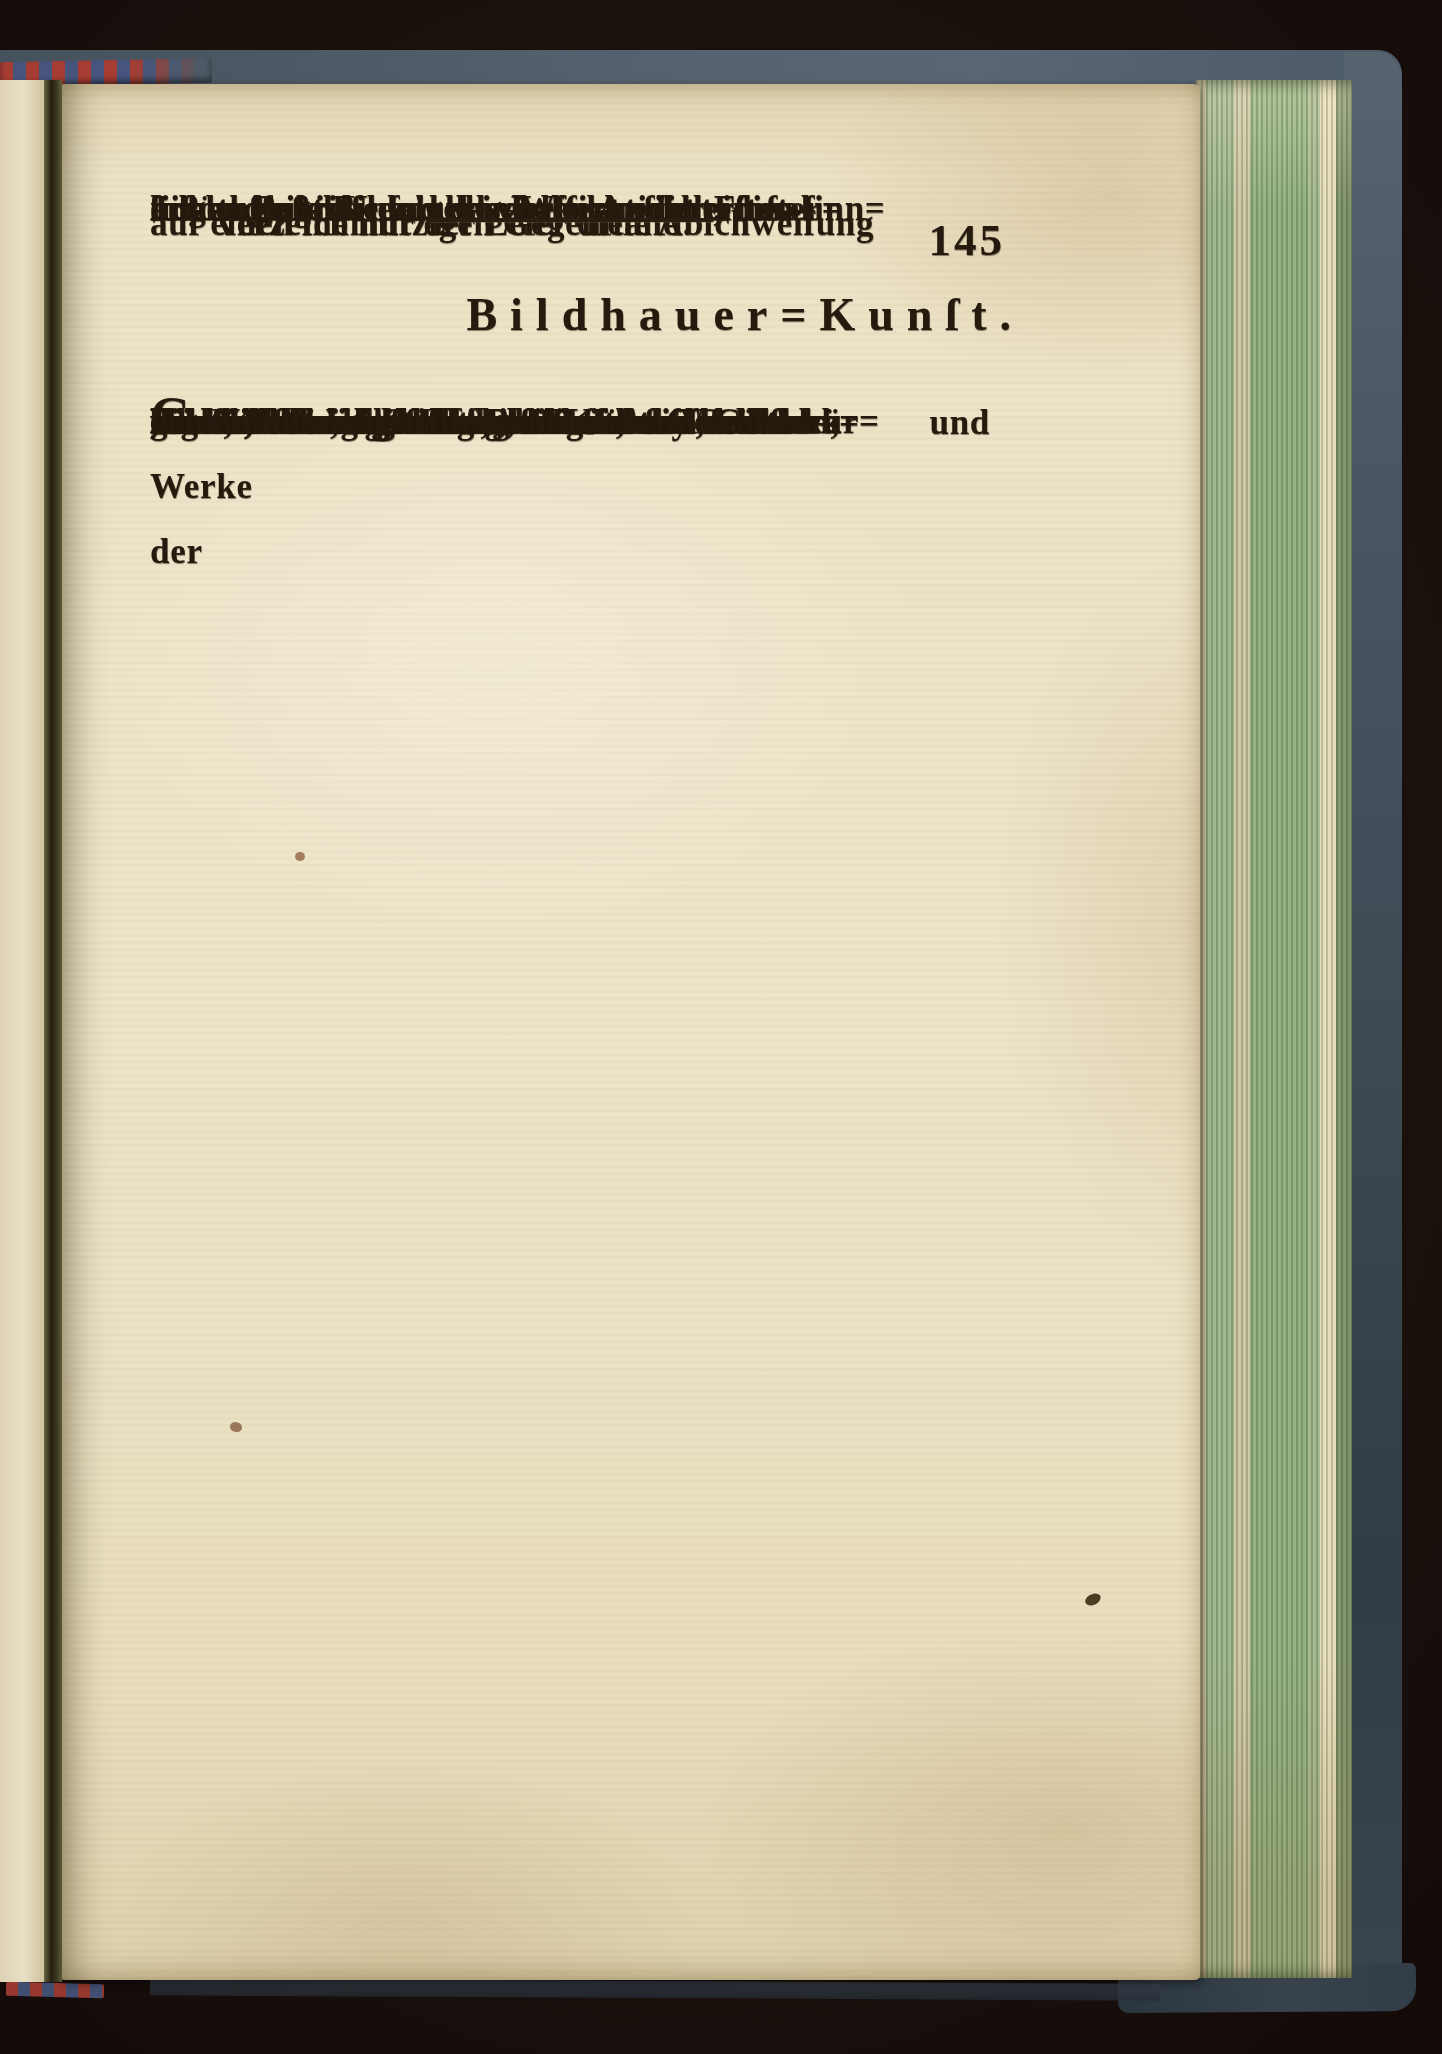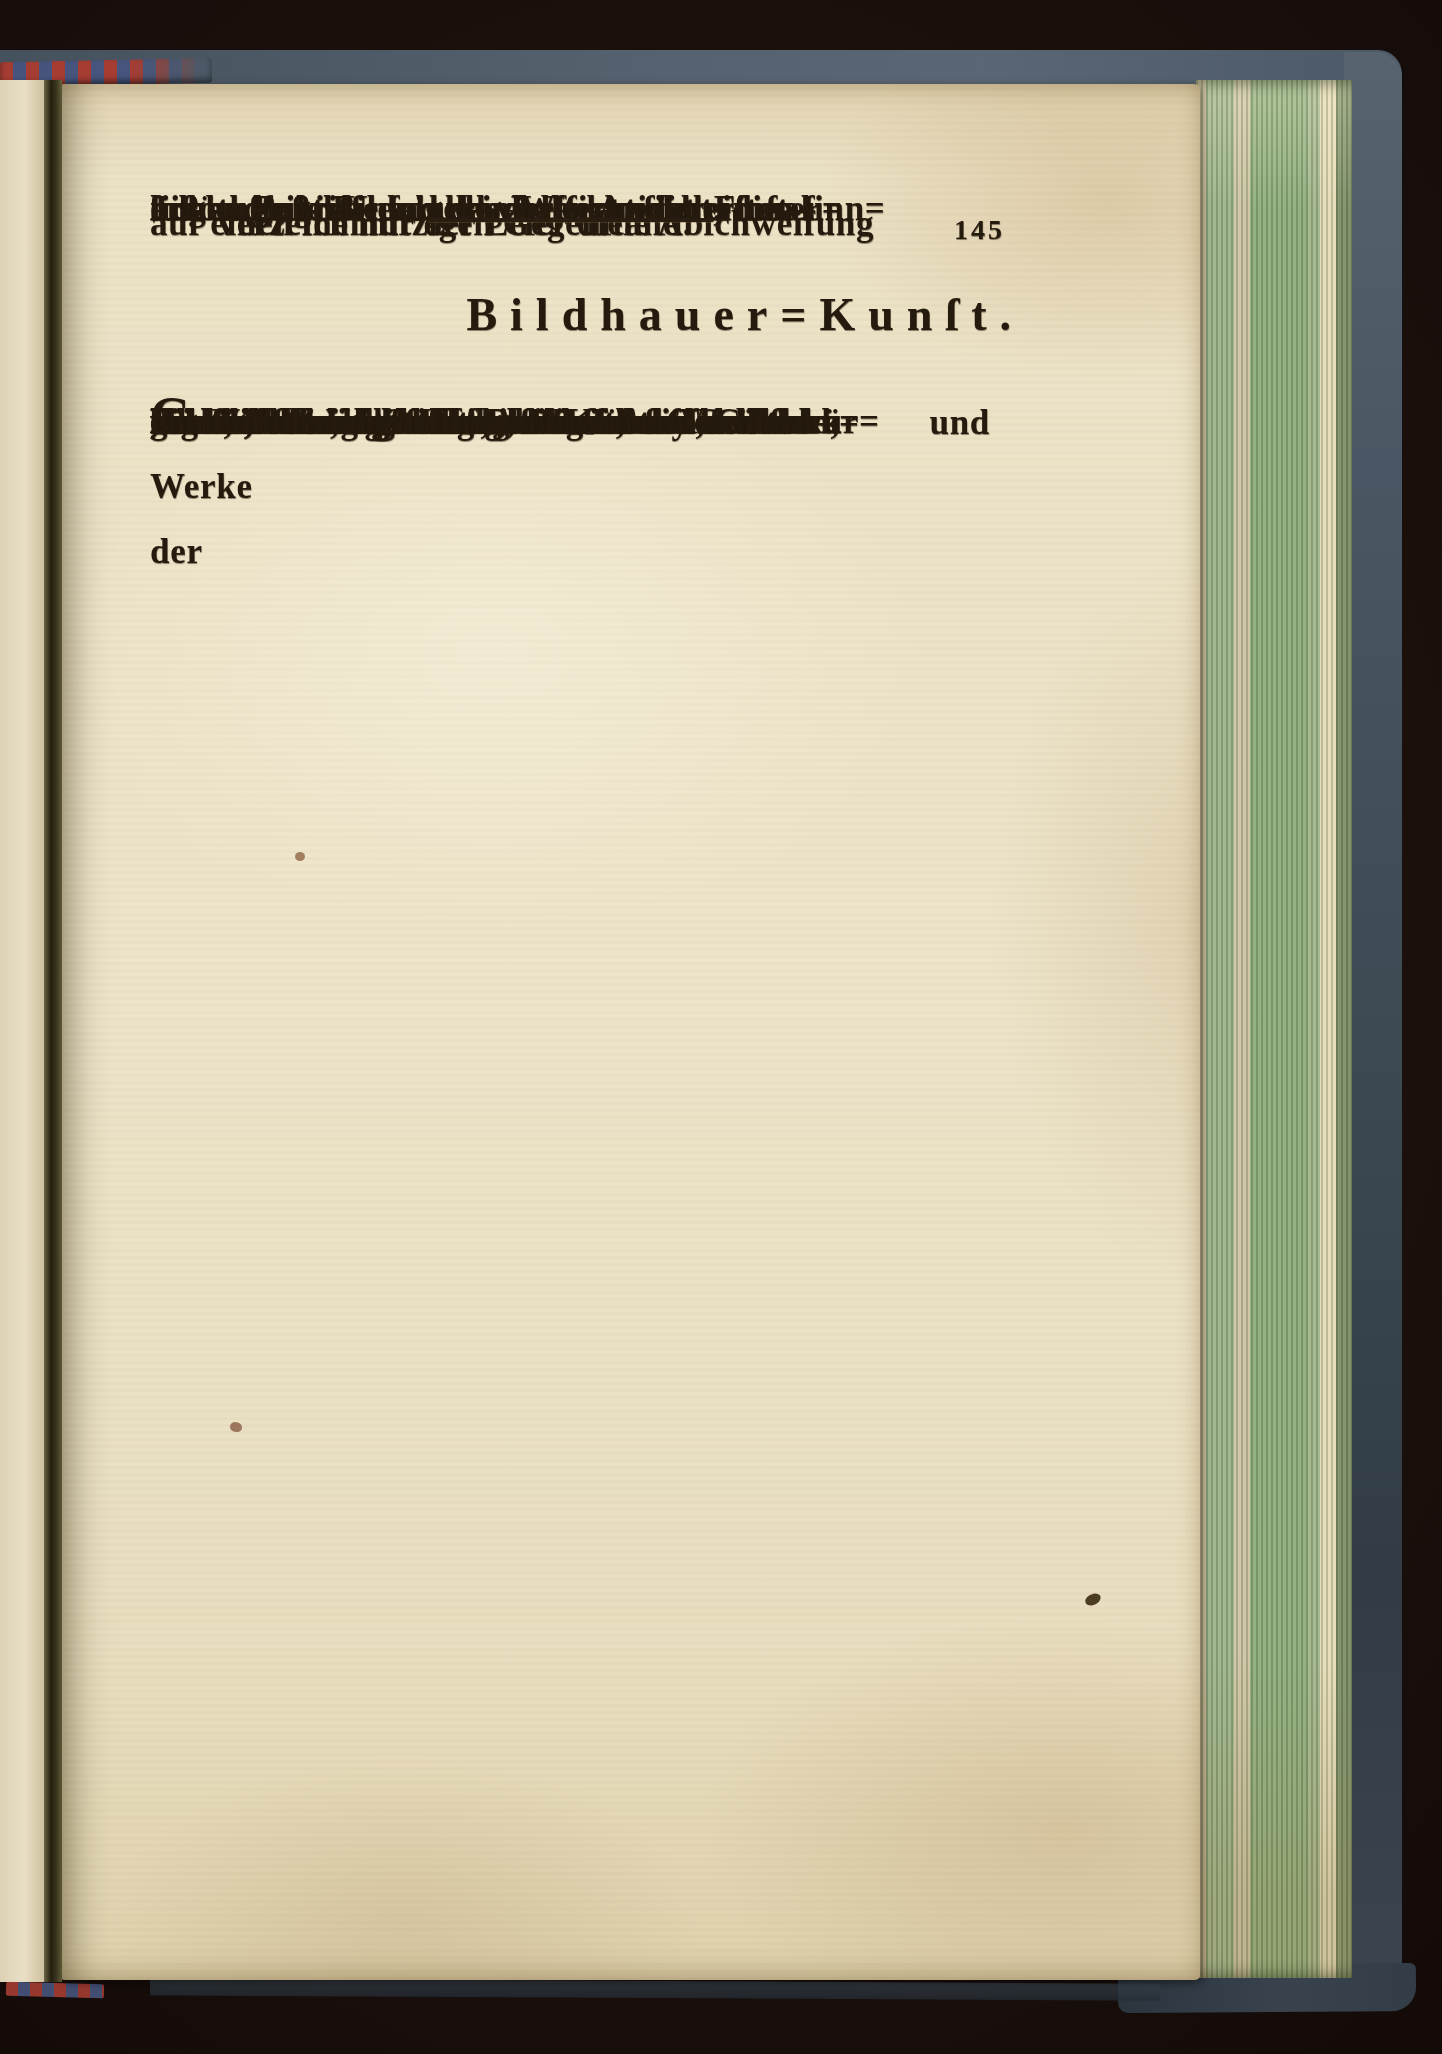--- a/index.html
+++ b/index.html
@@ -88,21 +88,21 @@
   .speck-c{left:168px;top:1338px;width:12px;height:10px;background:#7a4a30;border-radius:50% 60% 45% 55%;opacity:.7;}
 
   
   .text-col{
     left:88px;top:0;width:942px;padding-top:92px;position:absolute;
     color:#241a0e;font-weight:700;font-size:35px;letter-spacing:.02em;
     text-shadow:.4px .6px .7px rgba(40,25,8,.5);
   }
   .text-col > *{position:static;}
   .page-number{
-    top:130px;right:195px;font-size:28px;font-weight:700;color:#241a0e;
+    top:130px;right:195px;font-size:45px;font-weight:700;color:#241a0e;
     text-shadow:.4px .6px .7px rgba(40,25,8,.5);letter-spacing:3px;
   }
   .line{display:block;height:65px;line-height:65px;text-align:justify;text-align-last:justify;white-space:normal;}
   .line.last{text-align-last:auto;white-space:pre-wrap;}
   .line.indent{text-indent:64px;}
   .para-2{margin-top:15px;}
   .divider{display:block;width:286px;height:4px;margin:42px auto 0;transform:translateX(-50px);
     background:#271d10;border-radius:2px;box-shadow:0 1px 0 rgba(120,95,55,.35);}
   .heading{display:block;margin-top:64px;height:58px;line-height:58px;text-align:right;
     font-size:46px;letter-spacing:13px;padding-left:13px;transform:translateX(-68px);}

